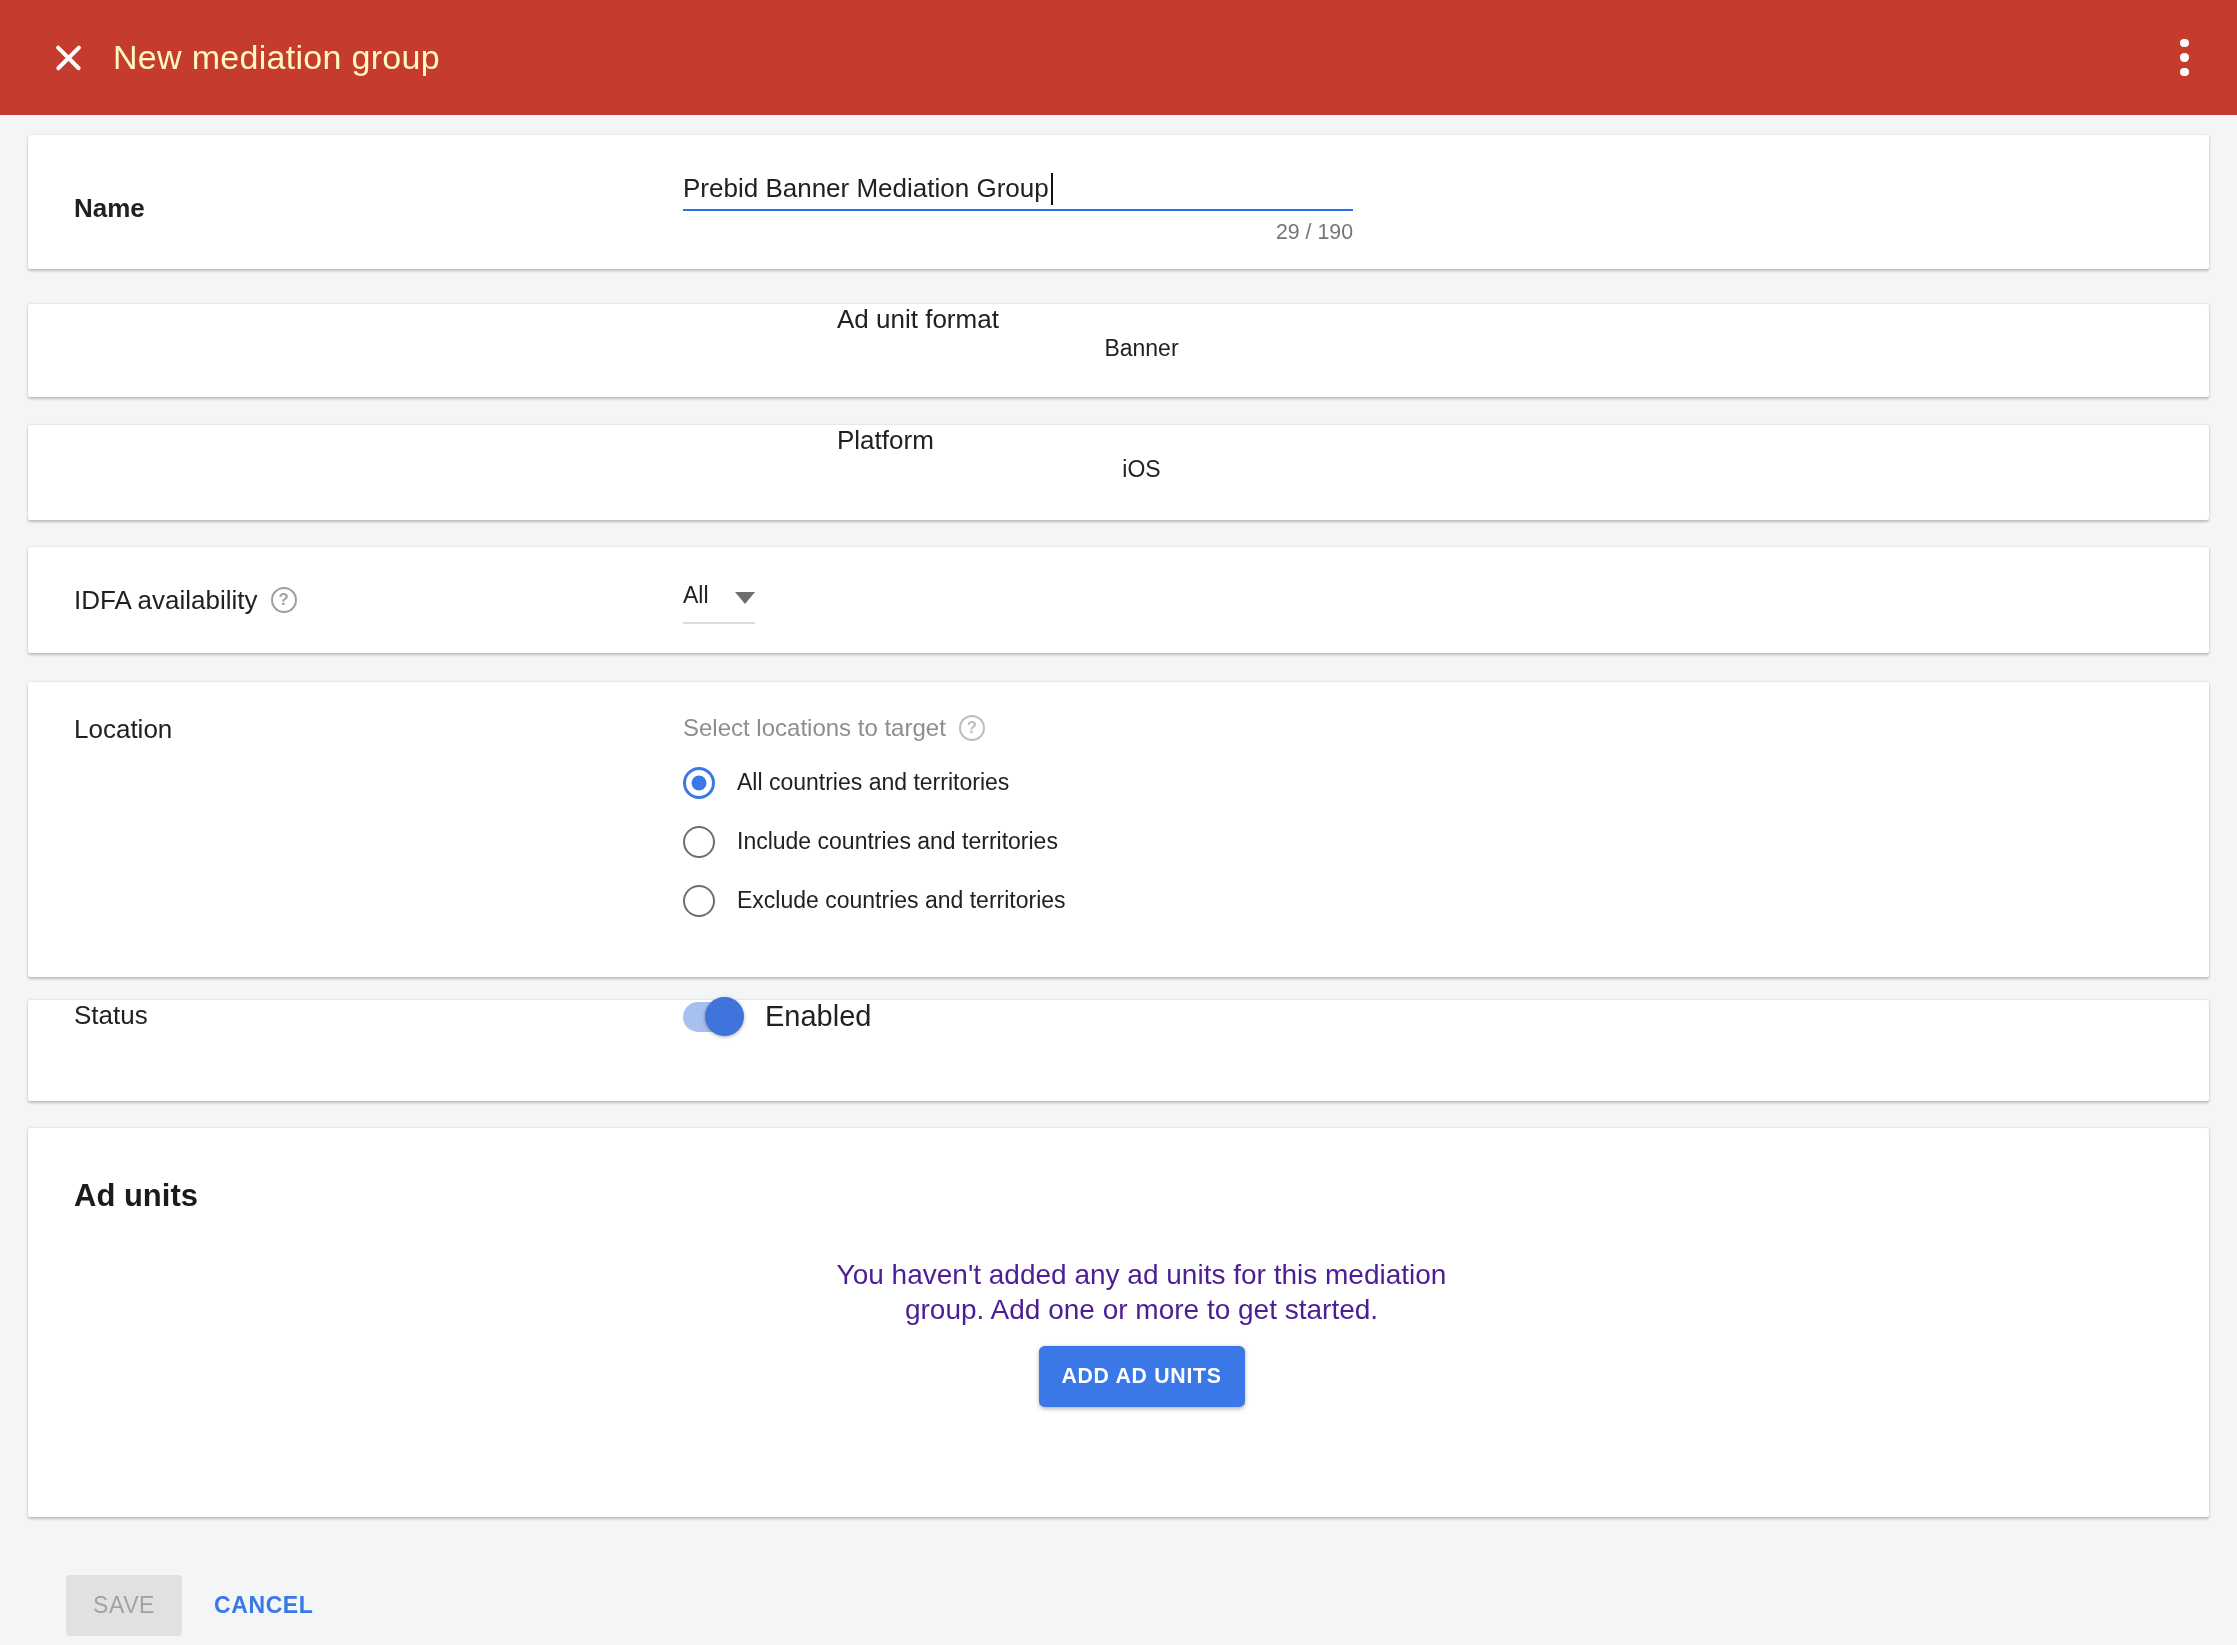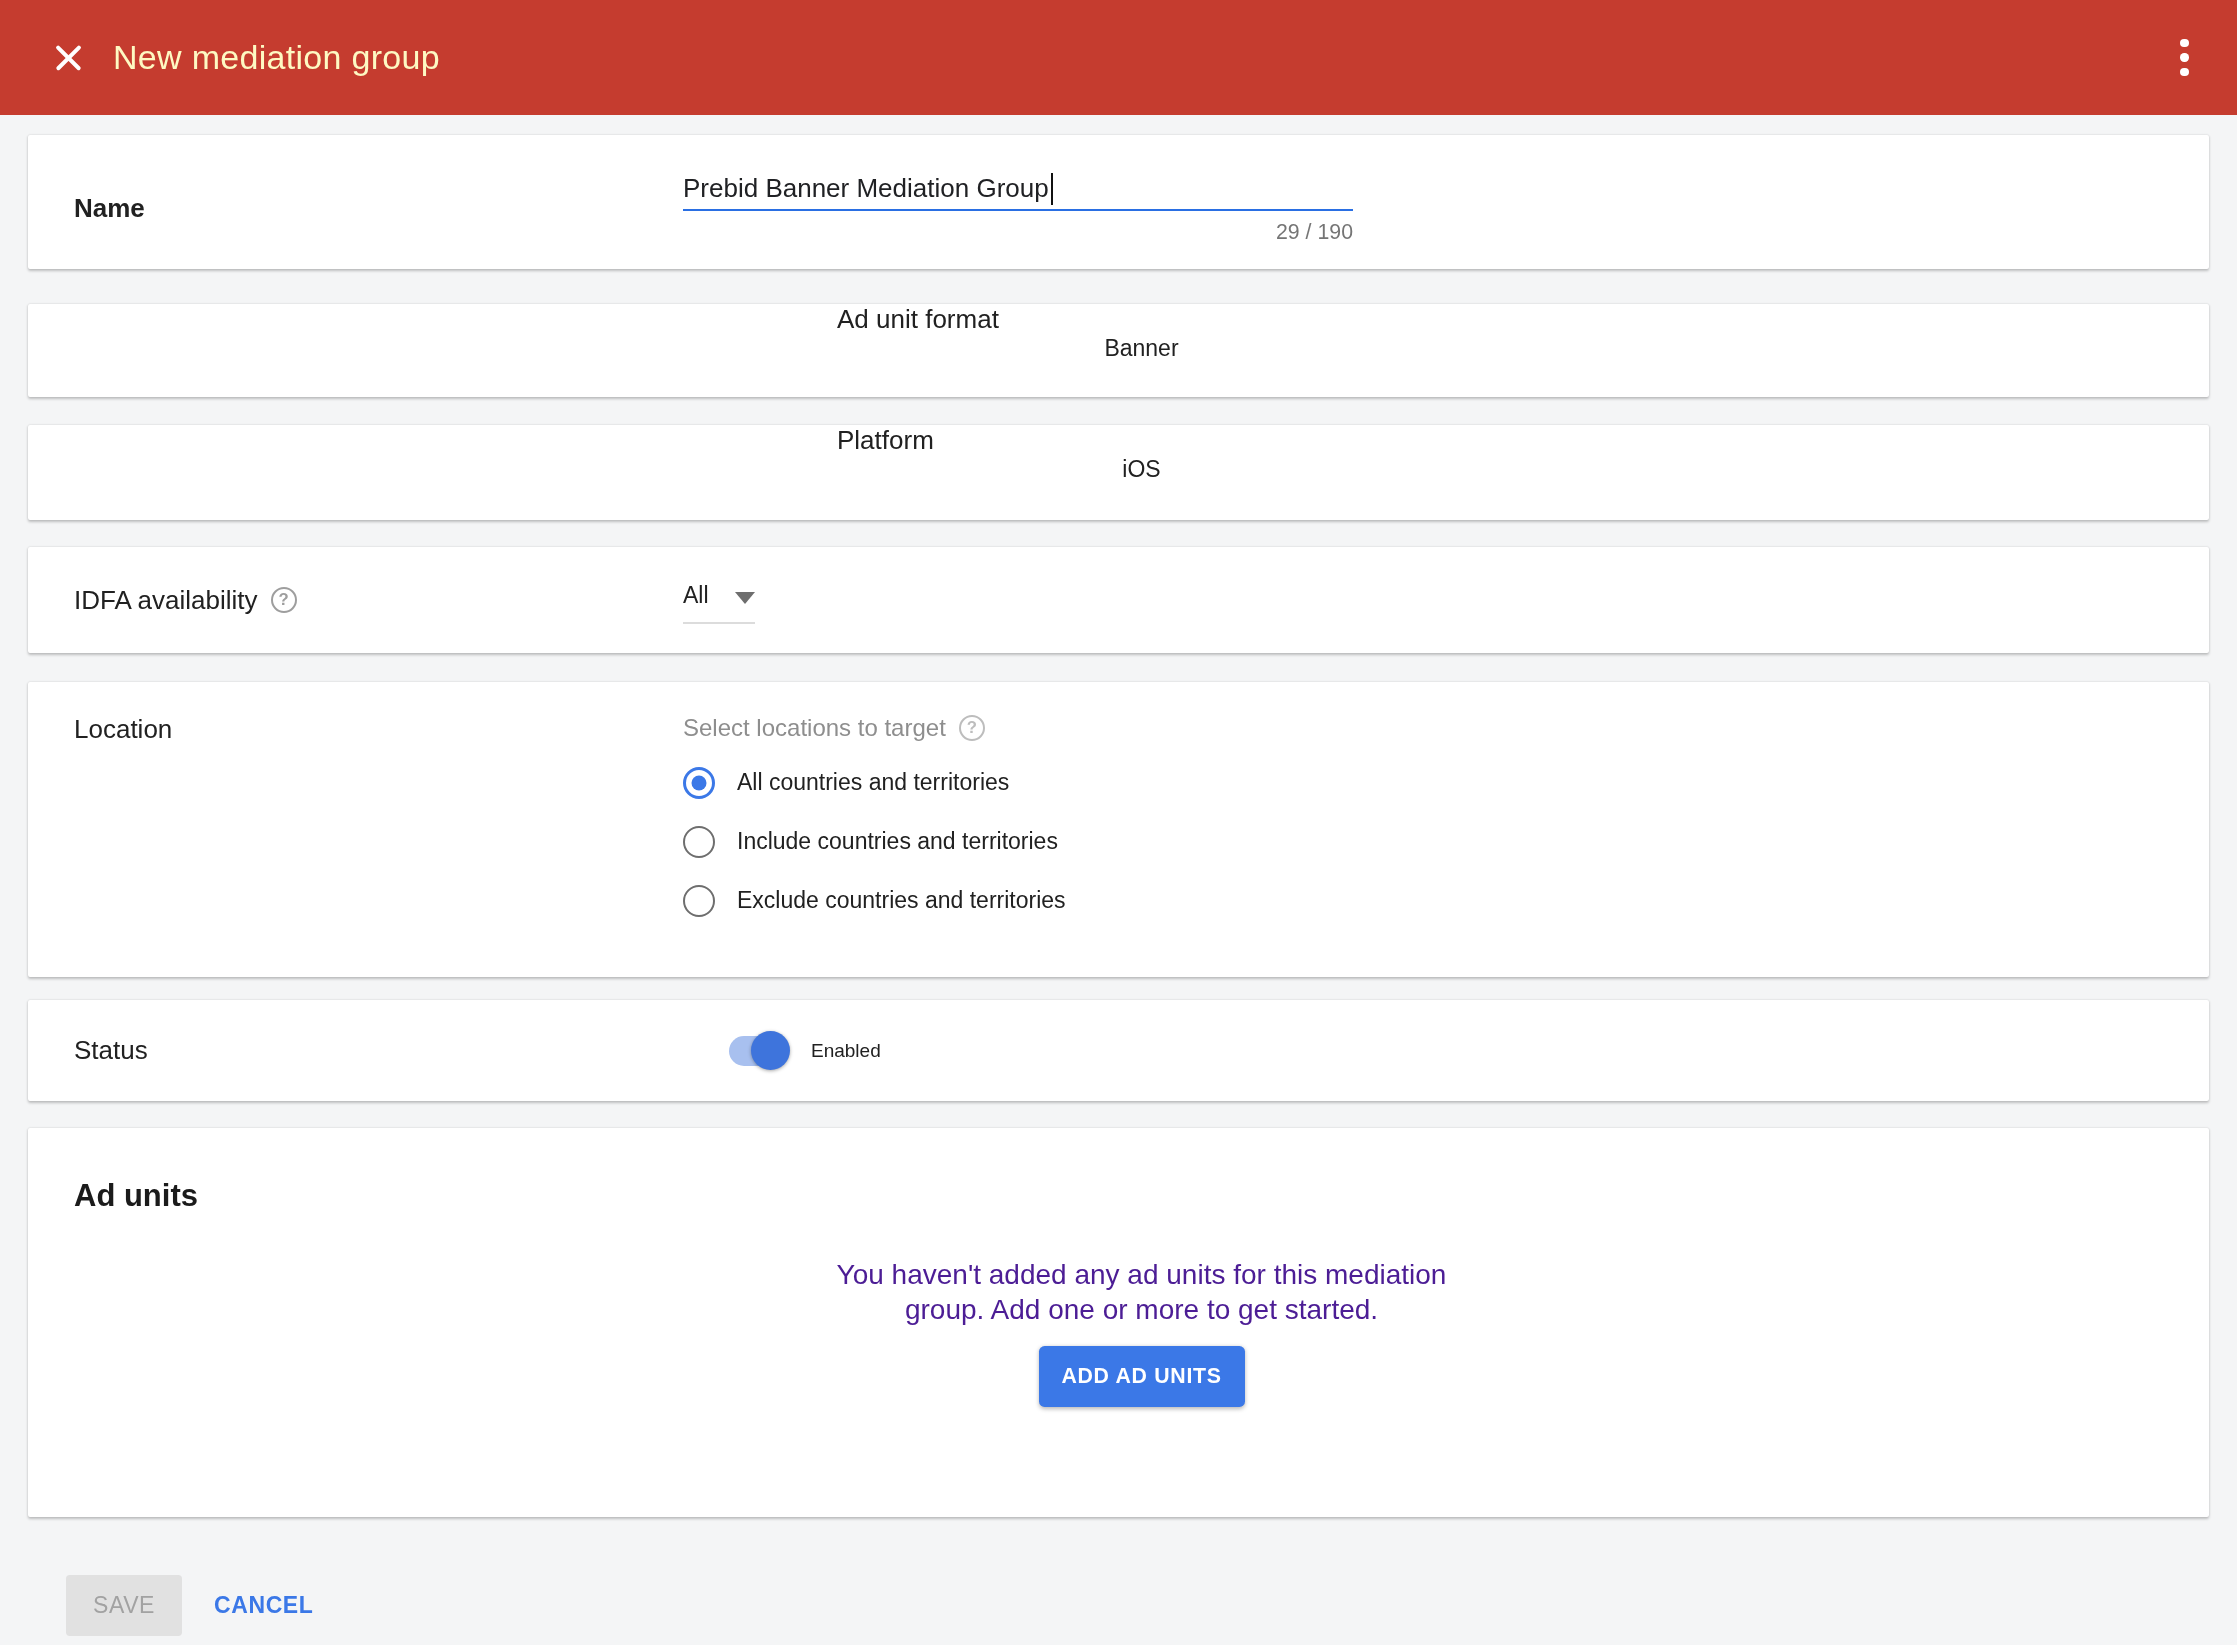--- a/index.html
+++ b/index.html
@@ -90,29 +90,29 @@
     border:2.8px solid #6E6E6E; position:relative; background:#fff;
   }
   .radio-row.selected .radio-circle { border:3.7px solid #3B78E7; }
   .radio-row.selected .radio-circle:after {
     content:""; position:absolute; left:50%; top:50%; transform:translate(-50%,-50%);
     width:15px; height:15px; border-radius:50%; background:#3B78E7;
   }
   .radio-label { margin-left:22px; font-size:23px; color:#212121; }
 
   
-  .card-status { height:101px; margin-bottom:27px; align-items:center;gap:46px; }
+  .card-status { height:101px; margin-bottom:27px; align-items:flex-start; }
   .status-value-col { display:flex; align-items:center; }
   .switch { position:relative; width:58px; height:30px; cursor:pointer; flex:0 0 auto; }
   .switch-track { width:58px; height:30px; border-radius:15px; background:#A8C0EF; }
   .switch-thumb {
     position:absolute; right:-2.8px; top:-4.6px; width:39px; height:39px; border-radius:50%;
     background:#3E74DC; box-shadow:0 0.9px 3.7px rgba(0,0,0,.35);
   }
-  .status-text { margin-left:24px; font-size:19px; }
+  .status-text { margin-left:24px; font-size:29px; }
 
   
   .card-adunits { height:389px; display:block; padding-top:50px; }
   .adunits-title { font-size:31px; font-weight:700; color:#1b1b1b; }
   .adunits-empty { margin-top:43px; text-align:center; }
   .empty-line { font-size:28px; line-height:35px; color:#4c1d95; }
   .add-btn {
     margin-top:18.6px; display:inline-block; border:none; cursor:pointer;
     width:206px; height:61px; border-radius:5.6px; background:#3B78E7; color:#fff;
     font-family:inherit; font-size:21.3px; font-weight:700; letter-spacing:0.7px;

